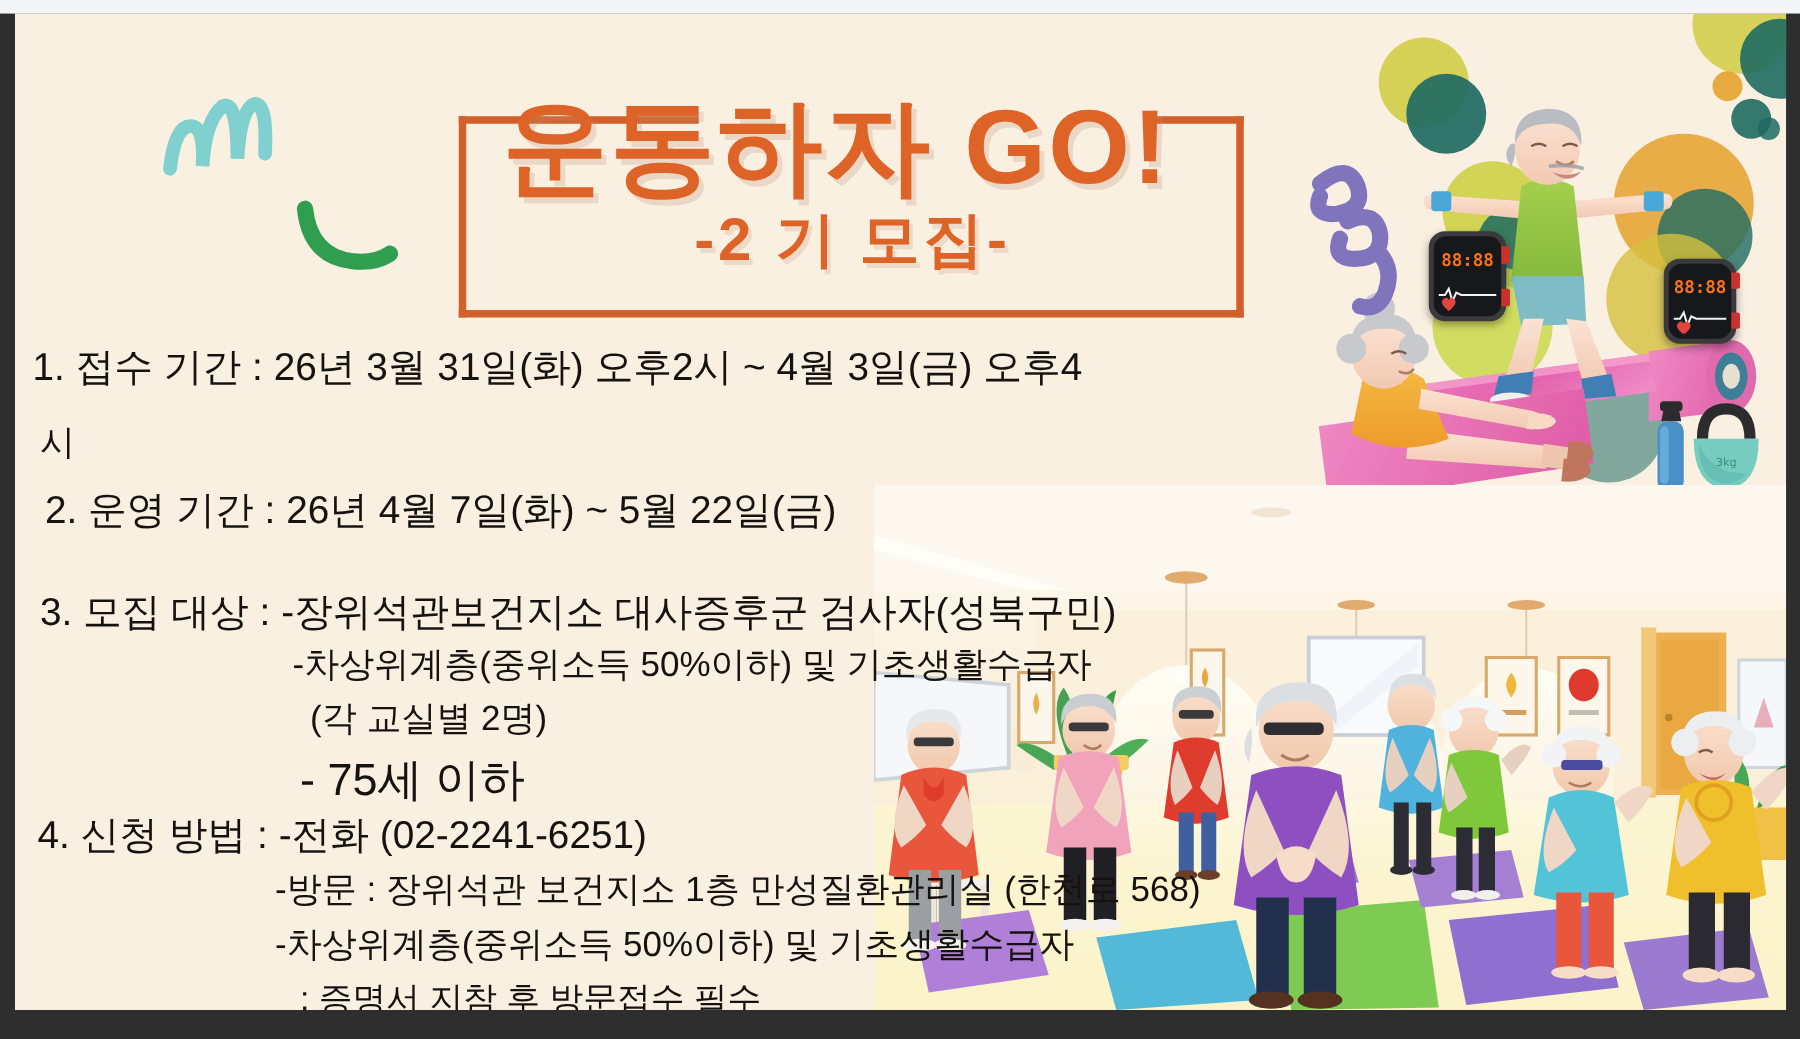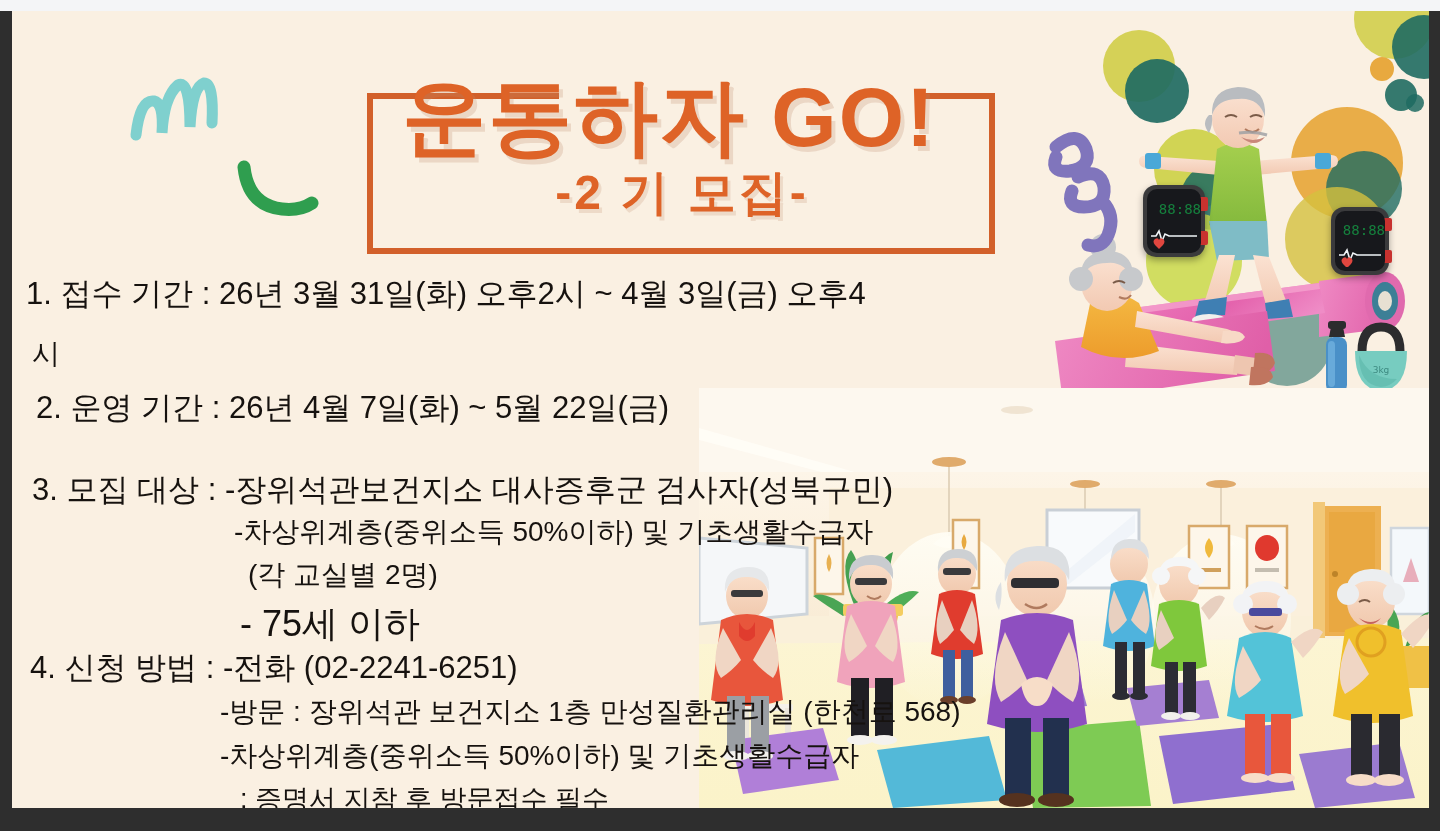--- a/index.html
+++ b/index.html
@@ -118,23 +118,23 @@
     border-radius:13px;
     box-shadow:0 3px 7px rgba(0,0,0,.35);
   }
   .watch-screen {
     position:absolute; left:4px; top:4px; right:4px; bottom:4px;
     background:#17181c; border-radius:10px;
     overflow:hidden;
   }
   .watch-time {
     position:absolute; left:0; right:0; top:18%;
-    text-align:right; color:#15803d;
+    text-align:center; color:#f97316;
     font-family:"DejaVu Sans Mono", monospace;
-    font-size:14px; letter-spacing:0px; font-weight:400;
+    font-size:14px; letter-spacing:0px; font-weight:700;
   }
   .watch-band { position:absolute; background:#c8322f; border-radius:2px; }
 </style>
 </head>
 <body>
 
 <div id="stage">
 
   <div class="top-strip"></div>
 

